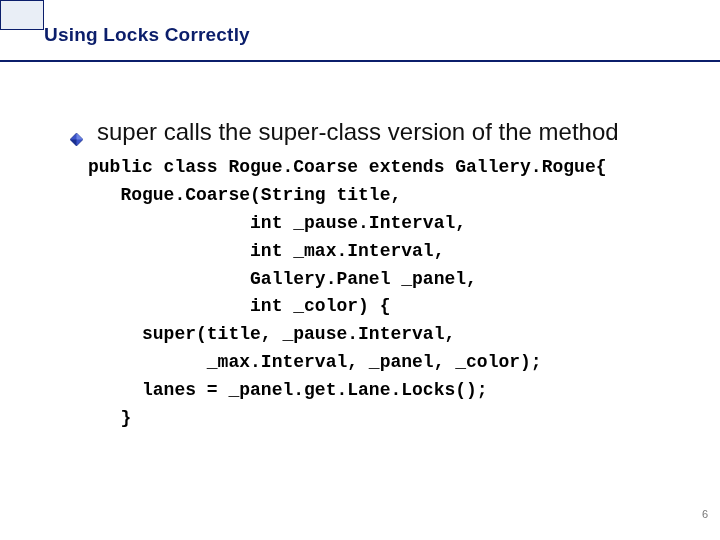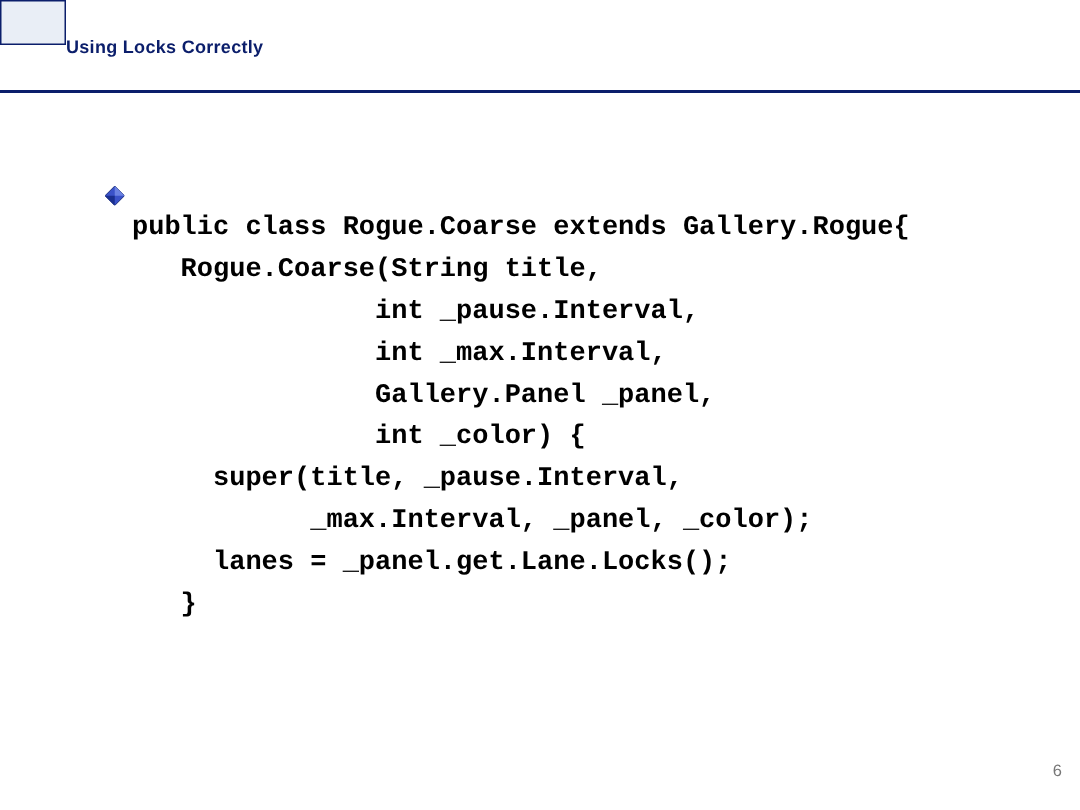--- a/index.html
+++ b/index.html
@@ -24,21 +24,21 @@
     width: 44px; height: 30px;
     background: #e9eef6;
     border: 1px solid #0b1e6b;
   }
   .title {
     position: absolute;
     left: 44px;
     top: 24px;
     font-family: Verdana, Arial, sans-serif;
     font-weight: 700;
-    font-size: 12px;
+    font-size: 19px;
     color: #0b1e6b;
     letter-spacing: 0.2px;
   }
   .rule {
     position: absolute;
     left: 0;
     top: 60px;
     width: 100%;
     height: 2px;
     background: #0b1e6b;
@@ -99,20 +99,21 @@
 
   <div class="body">
     <div class="bullet-row">
       <span class="bullet-icon">
         <svg viewBox="0 0 14 14" width="13" height="13">
           <polygon points="7,0 14,7 7,14 0,7" fill="#3a52c9" stroke="#0b1e6b" stroke-width="0.6"></polygon>
           <polygon points="7,0 14,7 7,7" fill="#6b82e2"></polygon>
           <polygon points="0,7 7,14 7,7" fill="#1a2f8f"></polygon>
         </svg>
       </span>
+      <span class="bullet-text">super calls the super-class version of the method</span>
     </div>
 
     <div class="code-block">public class Rogue.Coarse extends Gallery.Rogue{
    Rogue.Coarse(String title,
                int _pause.Interval,
                int _max.Interval,
                Gallery.Panel _panel,
                int _color) {
      super(title, _pause.Interval,
            _max.Interval, _panel, _color);

